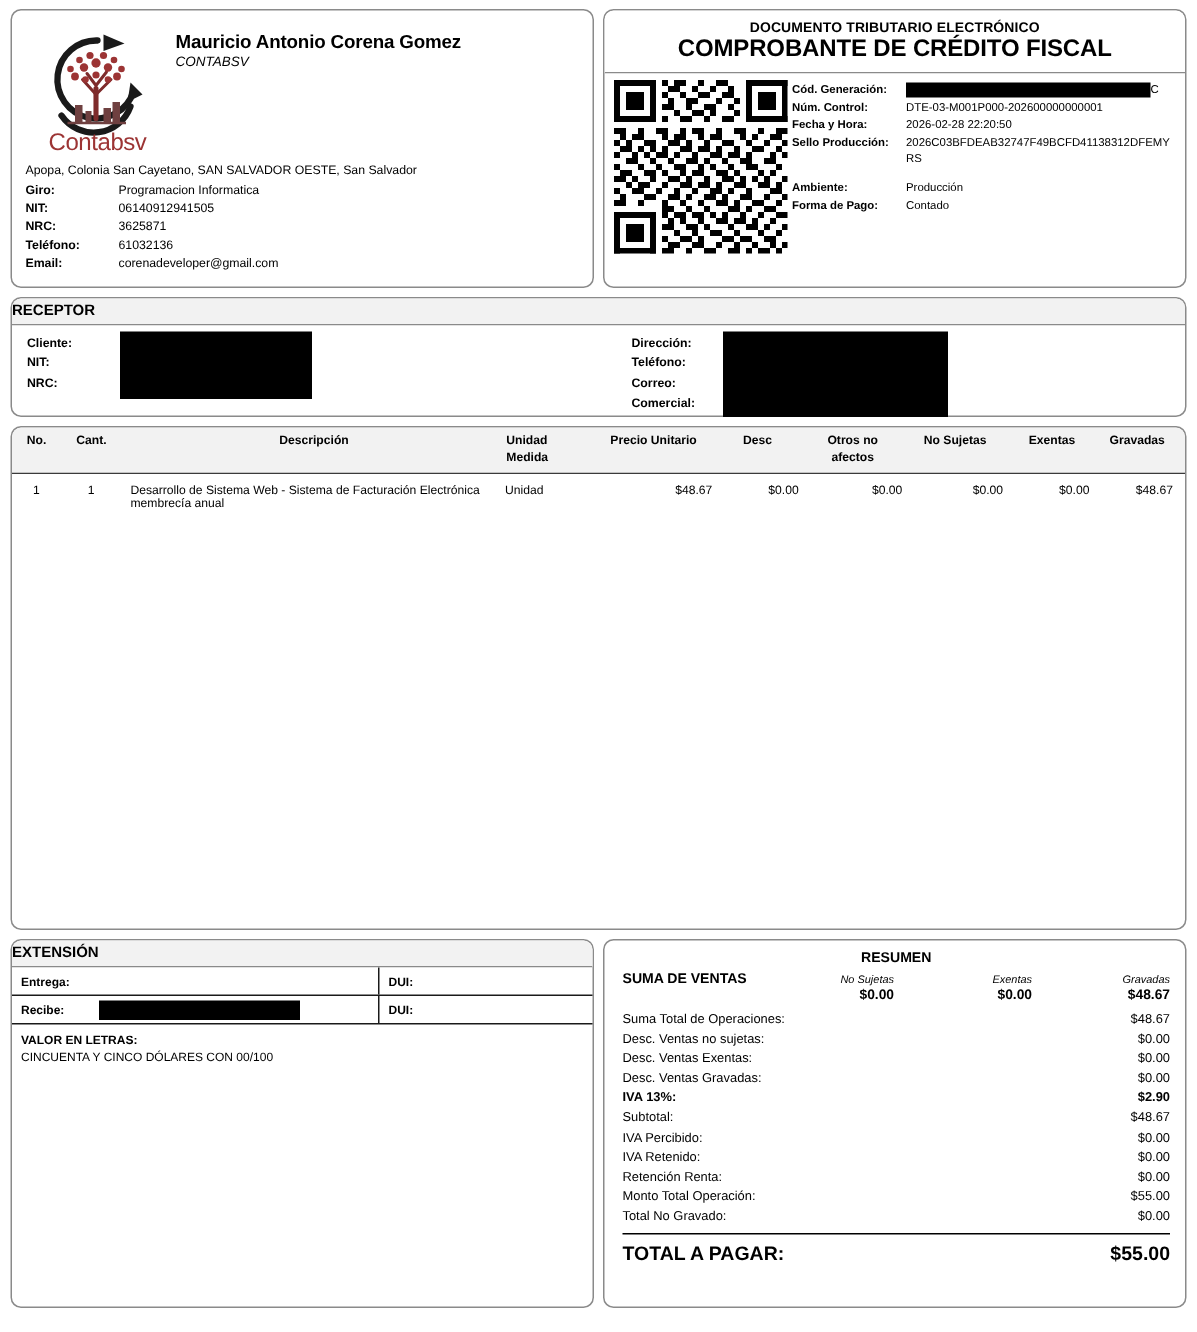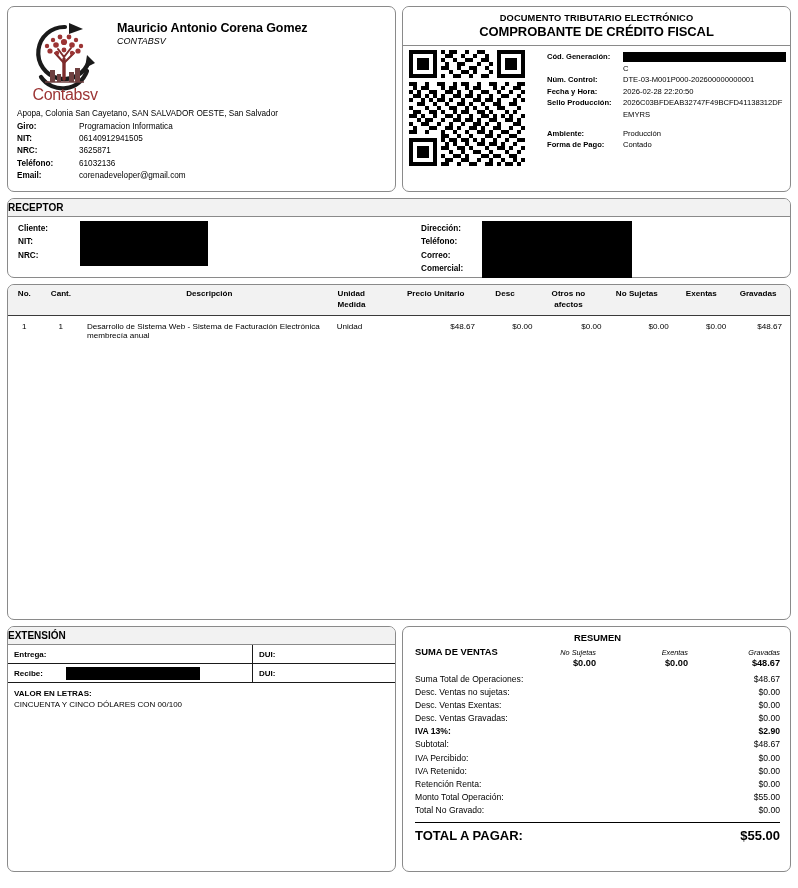--- a/index.html
+++ b/index.html
@@ -113,29 +113,29 @@
     padding: 6px 4px 6px 4px;
     border-top-left-radius: 6px;
     border-top-right-radius: 6px;
   }
   .dte-line1 {
     font-size: 9.3px;
     font-weight: bold;
     letter-spacing: 0.1px;
   }
   .dte-line2 {
-    font-size: 13px;
+    font-size: 16px;
     font-weight: bold;
     letter-spacing: -0.1px;
     margin-top: 1px;
   }
   .dte-body {
     display: flex;
     padding: 4px 6px;
-    gap: 22px;
+    gap: 3px;
   }
   .qr-box {
     width: 116px;
     min-width: 116px;
     height: 116px;
   }
   .dte-fields { flex: 1; padding-top: 1px; }
   .dte-row {
     display: flex;
     line-height: 11.6px;

